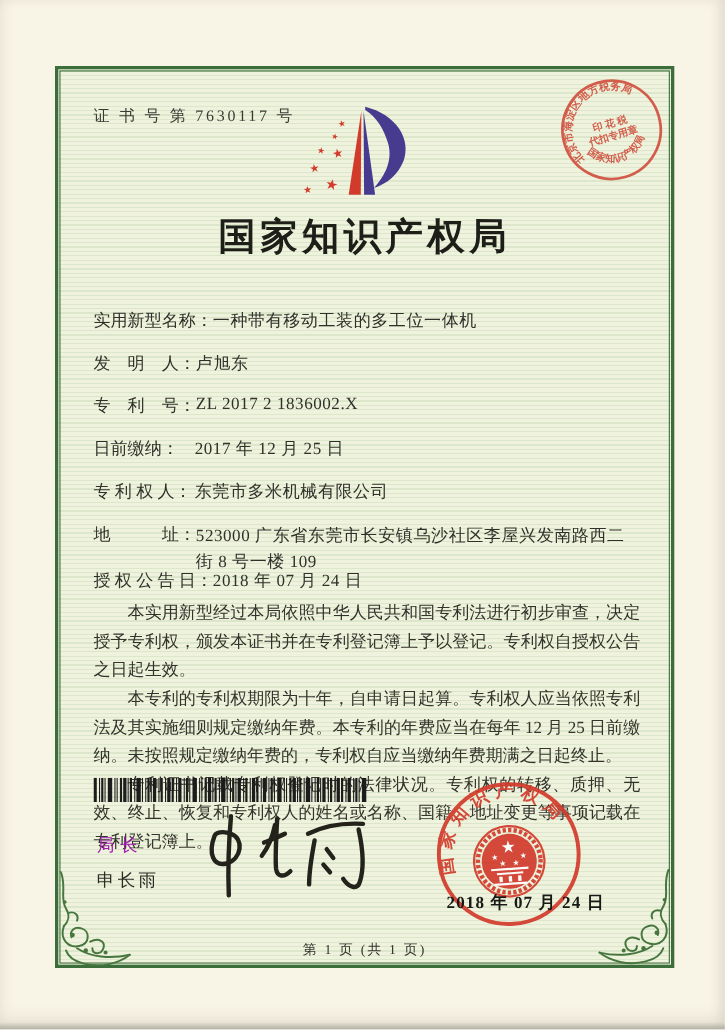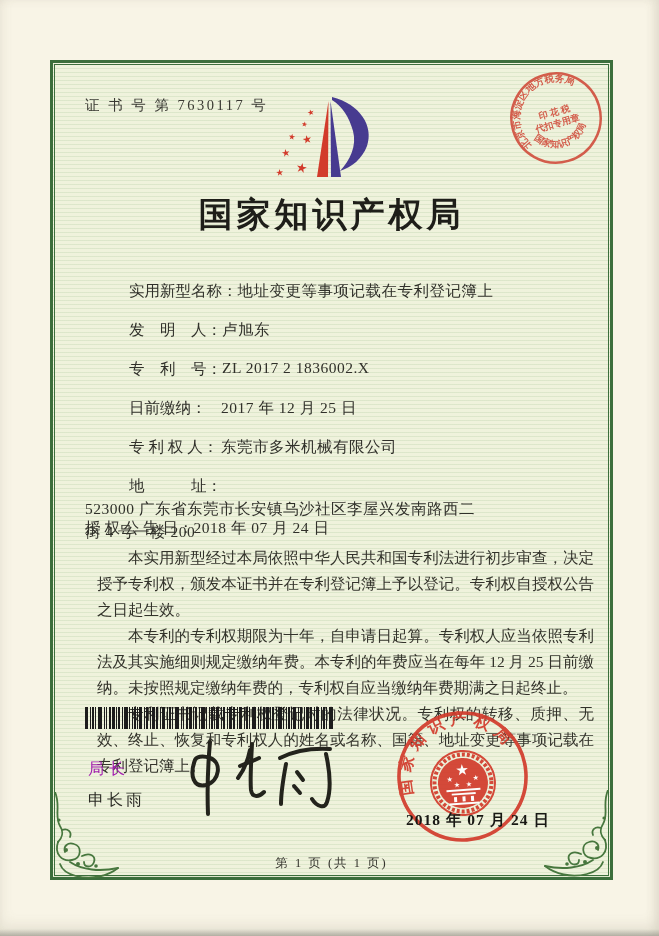--- a/index.html
+++ b/index.html
@@ -24,28 +24,28 @@
   }
   .frame-inner{ position:absolute; inset:1px; border:1px solid #3c6e3c; }
   .cert-no{ position:absolute; left:85px; top:96px; font-size:14.5px; letter-spacing:2.5px; color:#3a3a33;}
   .logo{ position:absolute; left:270px; top:84px; }
   .title{
     position:absolute; left:0; right:0; top:192px; margin:0;
     text-align:center; font-size:34px; font-weight:700; color:#1e1e19;
     letter-spacing:4px; text-indent:4px;
   }
   .field{ position:absolute; left:85px; width:505px; font-size:15.5px; color:#30302a; }
-  .flabel{ display:inline-block; min-width:92px; vertical-align:top;margin-left:44px; }
+  .flabel{ display:inline-block; min-width:92px; vertical-align:top; }
   .fvalue{ letter-spacing:.5px; }
   .fvalue.wrap{ display:inline-block; width:400px; vertical-align:top; line-height:1.5; }
   .f1{top:281px}.f2{top:320px}.f3{top:359px}.f4{top:398px}.f5{top:437px}.f6{top:476px}.f7{top:518px}
   .grant-no{ position:absolute; left:265px; top:0; white-space:nowrap; }
   .paras{
     position:absolute; left:85px; top:545px; width:497px;
-    font-size:15.5px; line-height:26px; text-align:justify; color:#33332b;margin-left:12px;
+    font-size:15.5px; line-height:26px; text-align:justify; color:#33332b;
   }
   .paras p{ margin:0; text-indent:2em; }
   .barcode{ position:absolute; left:85px; top:707px; }
   .signer-title{ position:absolute; left:88px; top:759px; font-size:16px; letter-spacing:5px; color:#a21caf;}
   .signer-name{ position:absolute; left:88px; top:790px; font-size:16px; letter-spacing:3px; color:#2b2b25;}
   .signature{ position:absolute; left:180px; top:736px; }
   .seal{ position:absolute; left:395px; top:709px; transform:rotate(-4deg); opacity:.92; }
   .seal-date{
     position:absolute; left:406px; top:810px; z-index:5;
     font-size:15.5px; font-weight:600; color:#181814; letter-spacing:1px; white-space:nowrap;
@@ -99,36 +99,36 @@
       <text x="18" y="55" font-size="8" transform="rotate(8 18 55)">★</text>
       <text x="12" y="73" font-size="10" transform="rotate(-10 12 73)">★</text>
       <text x="25" y="87" font-size="13" transform="rotate(12 25 87)">★</text>
       <text x="6" y="92" font-size="9" transform="rotate(-6 6 92)">★</text>
     </g>
   </svg>
 
   <h1 class="title">国家知识产权局</h1>
 
   <div class="field f1">
-    <span class="flabel">实用新型名称：</span><span class="fvalue">地址变更等事项记载在专利登记簿上</span>
+    <span class="flabel">实用新型名称：</span><span class="fvalue">一种带有移动工装的多工位一体机</span>
   </div>
   <div class="field f2">
     <span class="flabel">发　明　人：</span><span class="fvalue">卢旭东</span>
   </div>
   <div class="field f3">
     <span class="flabel">专　利　号：</span><span class="fvalue">ZL 2017 2 1836002.X</span>
   </div>
   <div class="field f4">
     <span class="flabel">日前缴纳：</span><span class="fvalue">2017 年 12 月 25 日</span>
   </div>
   <div class="field f5">
     <span class="flabel">专 利 权 人：</span><span class="fvalue">东莞市多米机械有限公司</span>
   </div>
   <div class="field f6">
-    <span class="flabel">地　　　址：</span><span class="fvalue wrap">523000 广东省东莞市长安镇乌沙社区李屋兴发南路西二街 4 号一楼 200</span>
+    <span class="flabel">地　　　址：</span><span class="fvalue wrap">523000 广东省东莞市长安镇乌沙社区李屋兴发南路西二街 8 号一楼 109</span>
   </div>
   <div class="field f7">
     <span><span>授 权 公 告 日：</span><span class="fvalue">2018 年 07 月 24 日</span></span>
   </div>
 
   <div class="paras">
     <p>本实用新型经过本局依照中华人民共和国专利法进行初步审查，决定授予专利权，颁发本证书并在专利登记簿上予以登记。专利权自授权公告之日起生效。</p>
     <p>本专利的专利权期限为十年，自申请日起算。专利权人应当依照专利法及其实施细则规定缴纳年费。本专利的年费应当在每年 12 月 25 日前缴纳。未按照规定缴纳年费的，专利权自应当缴纳年费期满之日起终止。</p>
     <p>专利证书记载专利权登记时的法律状况。专利权的转移、质押、无效、终止、恢复和专利权人的姓名或名称、国籍、地址变更等事项记载在专利登记簿上。</p>
   </div>

